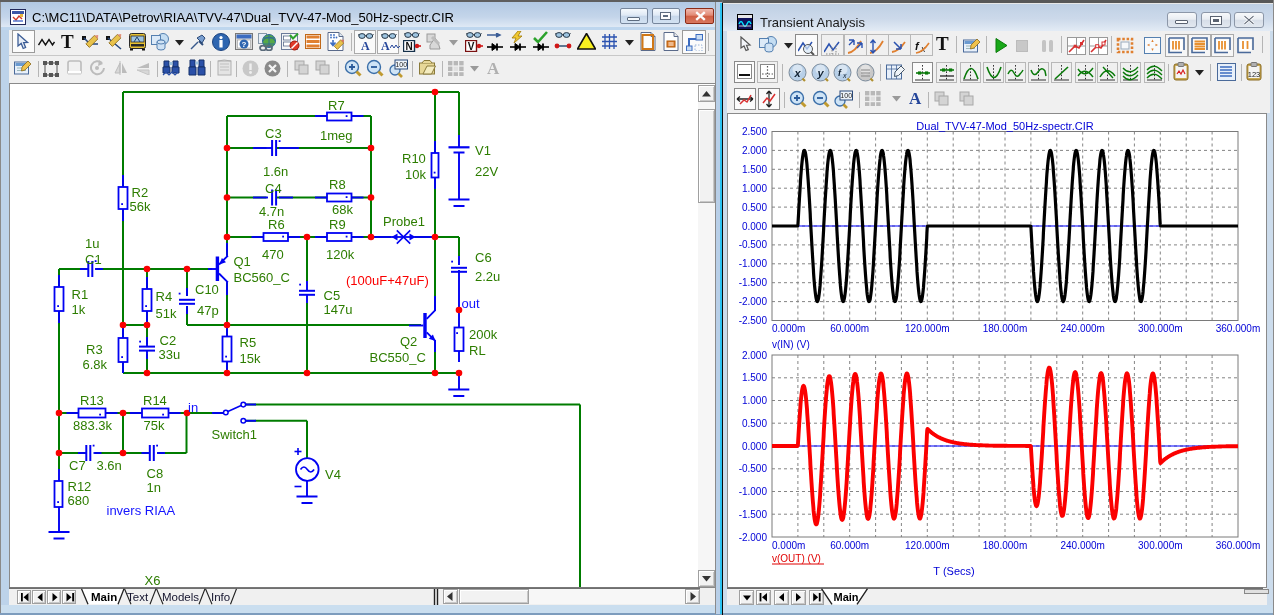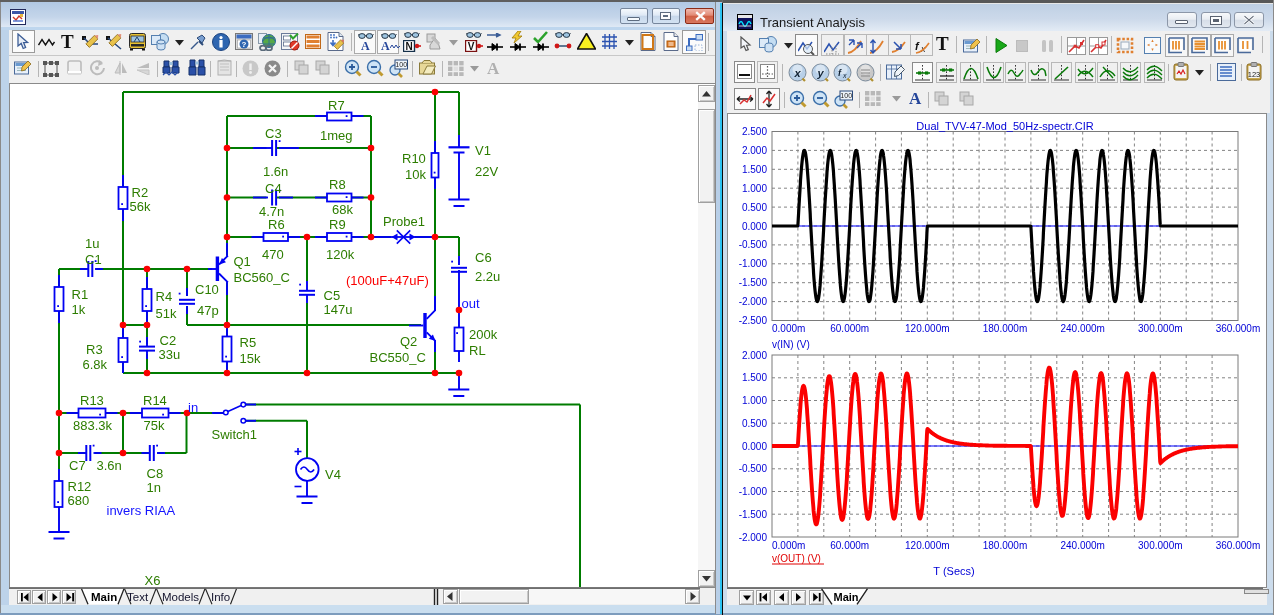--- a/index.html
+++ b/index.html
@@ -13,20 +13,21 @@
 <div class="abs" style="left:0;top:0;width:722px;height:2px;background:#5f5f5f"></div>
     <div class="abs" style="left:1px;top:2px;width:721px;height:25px;background:linear-gradient(#b2c9e3,#c4d5ea 60%,#dfe9f5)"></div>
     <div class="abs" style="left:1px;top:27px;width:721px;height:3px;background:#bed6ee"></div>
 <svg style="position:absolute;left:10px;top:9px" width="16" height="16" viewBox="0 0 16 16">
       <rect x="0.5" y="0.5" width="15" height="15" fill="#fff" stroke="#22285a"></rect>
       <rect x="2" y="2" width="12" height="3" fill="#3c57a8"></rect>
       <path d="M3 8 L6 11 L9 7 L12 10" stroke="#d03a2a" stroke-width="1.4" fill="none"></path>
       <path d="M3 12 L13 12" stroke="#2a52c0" stroke-width="1.2"></path>
       <rect x="10" y="5" width="3" height="3" fill="#e8b640"></rect>
     </svg>
+<div class="abs" style="left:32px;top:10px;font-size:13px;color:#000">C:\MC11\DATA\Petrov\RIAA\TVV-47\Dual_TVV-47-Mod_50Hz-spectr.CIR</div>
 <div class="abs" style="left:620px;top:8px;width:28px;height:16px;background:linear-gradient(#f5f9fd,#dfe9f5 45%,#c6d7ea 50%,#d3e2f2);border:1px solid #76869c;border-radius:2px"></div>
 <div class="abs" style="left:627px;top:17px;width:13px;height:4px;background:#f6fafd;border:1px solid #5d6c80;border-radius:1px"></div>
 <div class="abs" style="left:652px;top:8px;width:28px;height:16px;background:linear-gradient(#f5f9fd,#dfe9f5 45%,#c6d7ea 50%,#d3e2f2);border:1px solid #76869c;border-radius:2px"></div>
 <div class="abs" style="left:660px;top:12px;width:11px;height:8px;background:#fcfdfe;border:1px solid #5d6c80"></div>
 <div class="abs" style="left:663px;top:15px;width:5px;height:2px;background:#5d6c80"></div>
 <div class="abs" style="left:685px;top:8px;width:29px;height:16px;background:linear-gradient(#f0b9ad,#e28a75 45%,#cf5e43 50%,#d8775f);border:1px solid #8c2b16;border-radius:2px"></div>
 <svg style="position:absolute;left:695px;top:11px" width="11" height="10" viewBox="0 0 11 10">
       <path d="M1.2 1.2 L9.8 8.8 M9.8 1.2 L1.2 8.8" stroke="#fdfdfd" stroke-width="2.4"></path>
     </svg>
 <div class="abs" style="left:9px;top:30px;width:706px;height:25px;background:#f0f0f0"></div>

